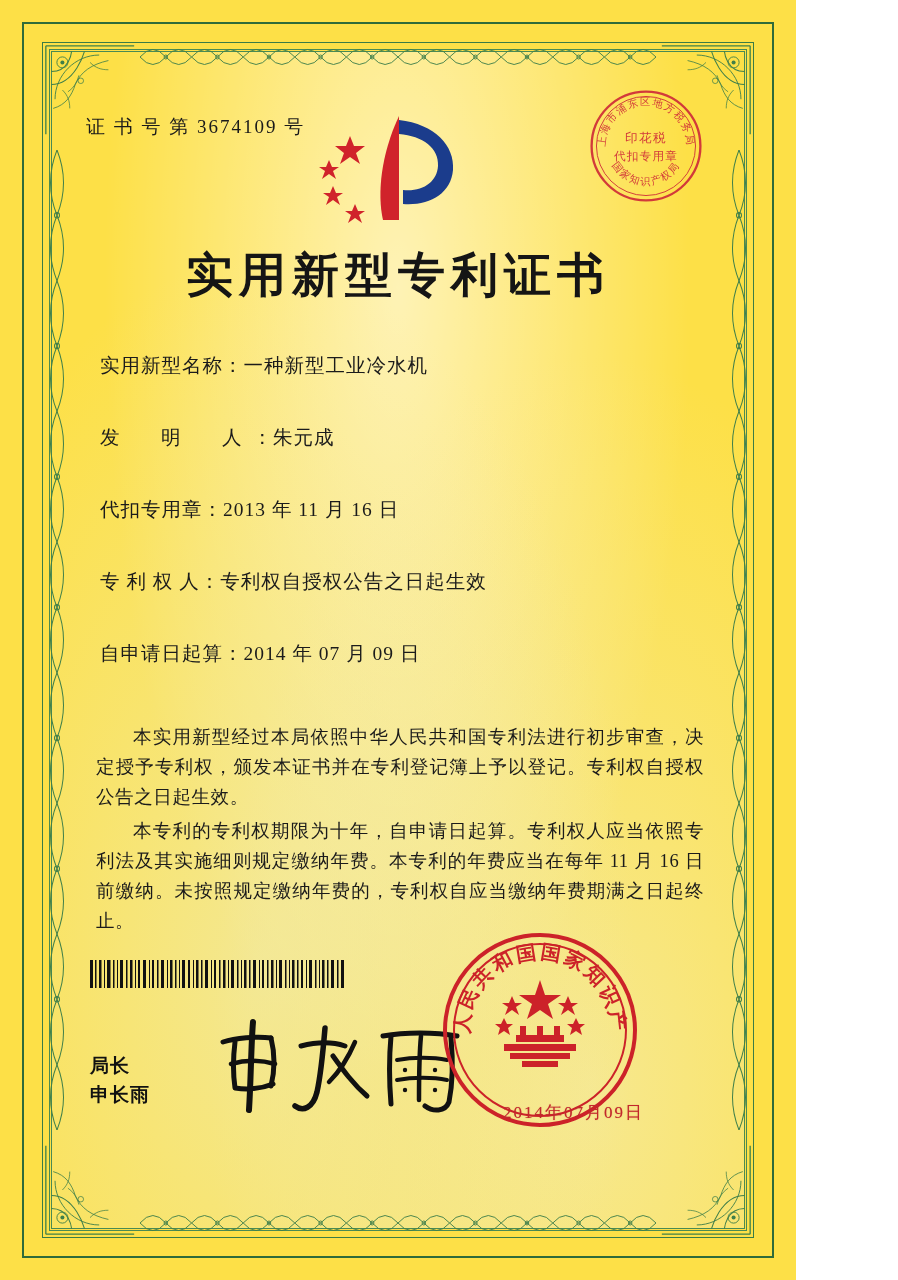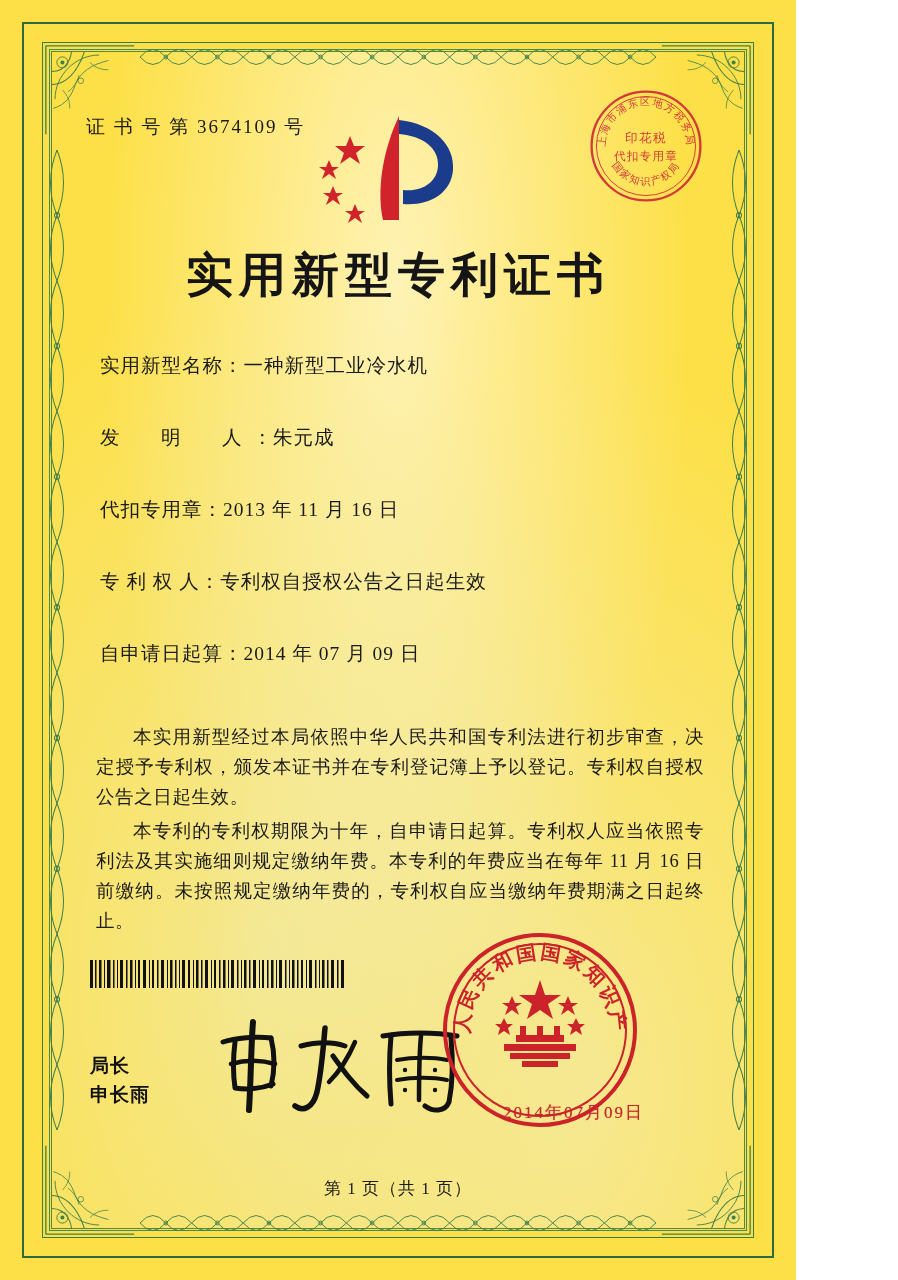--- a/index.html
+++ b/index.html
@@ -549,16 +549,15 @@
           <rect x="88" y="104" width="6" height="9"></rect>
           <rect x="105" y="104" width="6" height="9"></rect>
           <rect x="122" y="104" width="6" height="9"></rect>
         </g>
         <circle cx="108" cy="108" r="95" fill="none" stroke="#cc2229" stroke-width="1" opacity="0.5"></circle>
       </svg>
     </div>
 
     <div class="seal-date">2014年07月09日</div>
 
-    <div class="footer">第 1 页（共 1 页）</div>
 
   </div>
 </div>
 
 </body></html>

